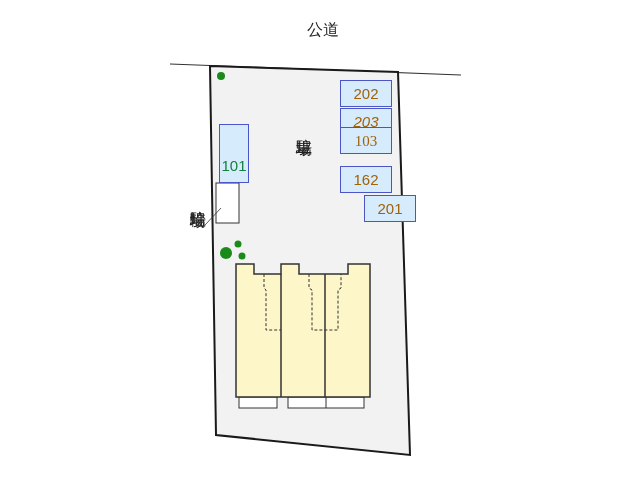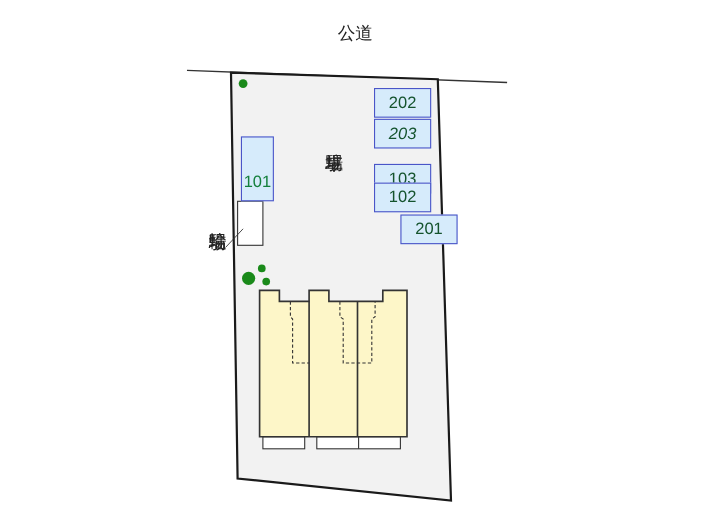--- a/index.html
+++ b/index.html
@@ -7,21 +7,21 @@
          font-family: "DejaVu Sans", "Liberation Sans", sans-serif; }
   svg { position: absolute; left: 0; top: 0; }
   .lbl { position: absolute; color: #222; font-family: "DejaVu Sans", sans-serif; }
   .road-label { left: 0; width: 646px; top: 20px; text-align: center; font-size: 16px; }
   .vertical { writing-mode: vertical-rl; text-orientation: upright; font-size: 16px; line-height: 16px; letter-spacing: 1px; }
   .parking-label { left: 296px; top: 126px; }
   .bike-label { left: 190px; top: 198px; }
   .stall {
     position: absolute; left: 340px; width: 52px; height: 27px;
     background: #d6ebfb; border: 1px solid #4a55c8; box-sizing: border-box;
-    font-size: 15px; color: #14532d; text-align: center; line-height: 26px;
+    font-size: 15px; color: #a16207; text-align: center; line-height: 26px;
     font-family: "Liberation Sans", sans-serif;
   }
   .stall-101 {
     position: absolute; left: 219px; top: 124px; width: 30px; height: 59px;
     background: #d6ebfb; border: 1px solid #4a55c8; box-sizing: border-box;
     font-size: 15px; color: #15803d; text-align: center; line-height: 82px;
     font-family: "Liberation Sans", sans-serif;
   }
 </style>
 </head>
@@ -52,16 +52,16 @@
   <polyline points="264,274 264,288 266,290 266,330 281,330" fill="none" stroke="#333" stroke-width="1" stroke-dasharray="3,2"></polyline>
   <polyline points="309,274 309,288 312,290 312,330 326,330 338,330 338,290 341,288 341,274" fill="none" stroke="#333" stroke-width="1" stroke-dasharray="3,2"></polyline>
 </svg>
 
 <div class="lbl road-label">公道</div>
 <div class="lbl vertical parking-label">駐車場</div>
 <div class="lbl vertical bike-label">駐輪場</div>
 
 <div class="stall" style="top:80px;">202</div>
 <div class="stall" style="top:108px;font-style:italic;">203</div>
-<div class="stall" style="top:149px;">103</div>
-<div class="stall" style="top:166px;">102</div>
+<div class="stall" style="top:127px;font-family:Liberation Serif, serif;">103</div>
+<div class="stall" style="top:166px;">162</div>
 <div class="stall" style="top:195px;margin-left:24px;">201</div>
 <div class="stall-101">101</div>
 
 </body></html>

